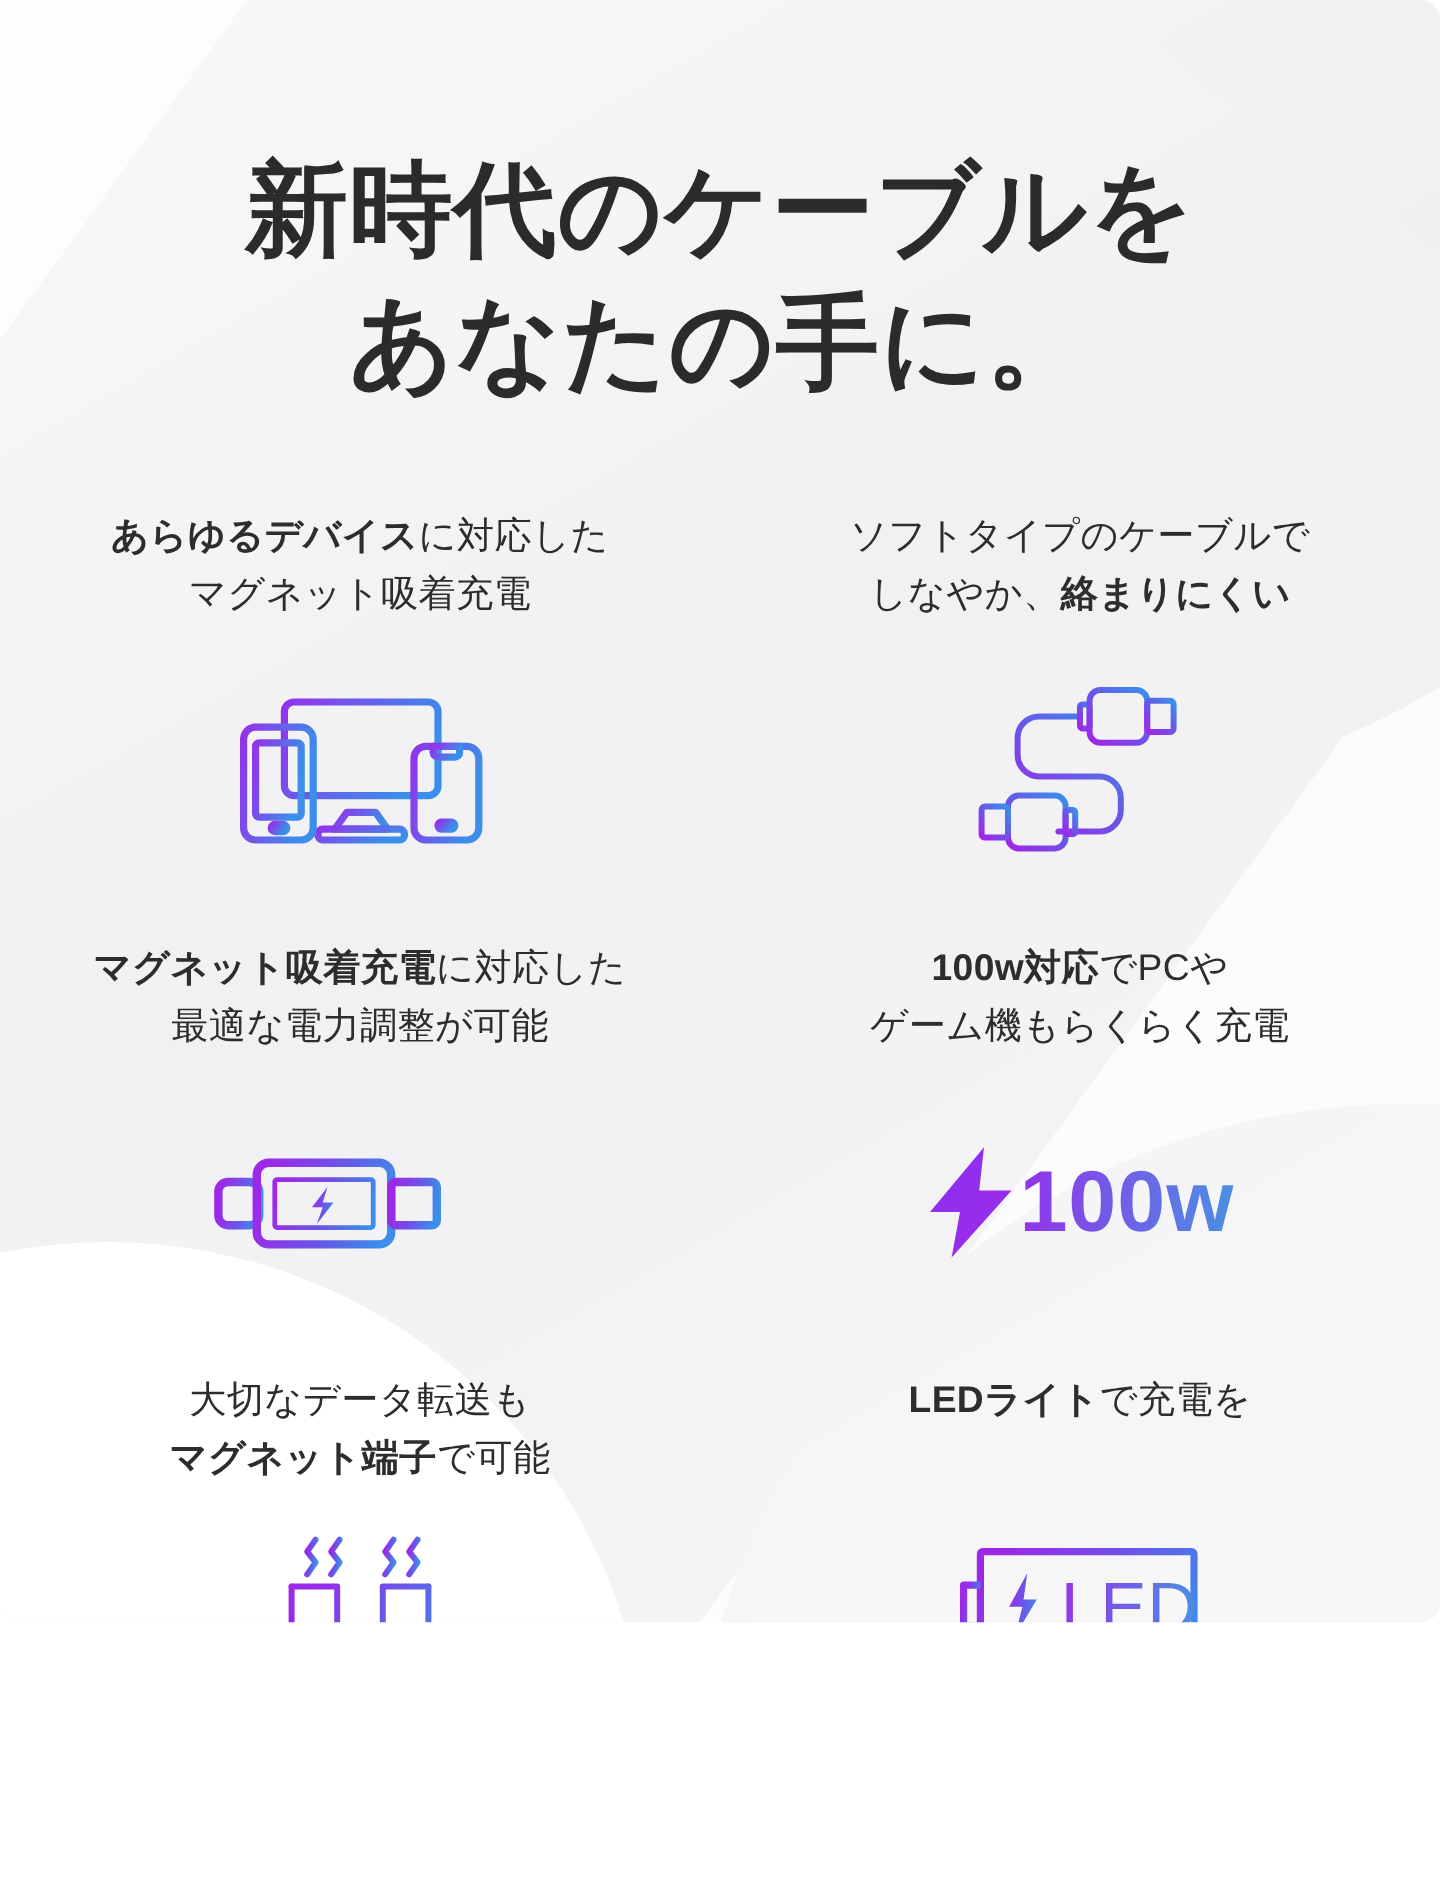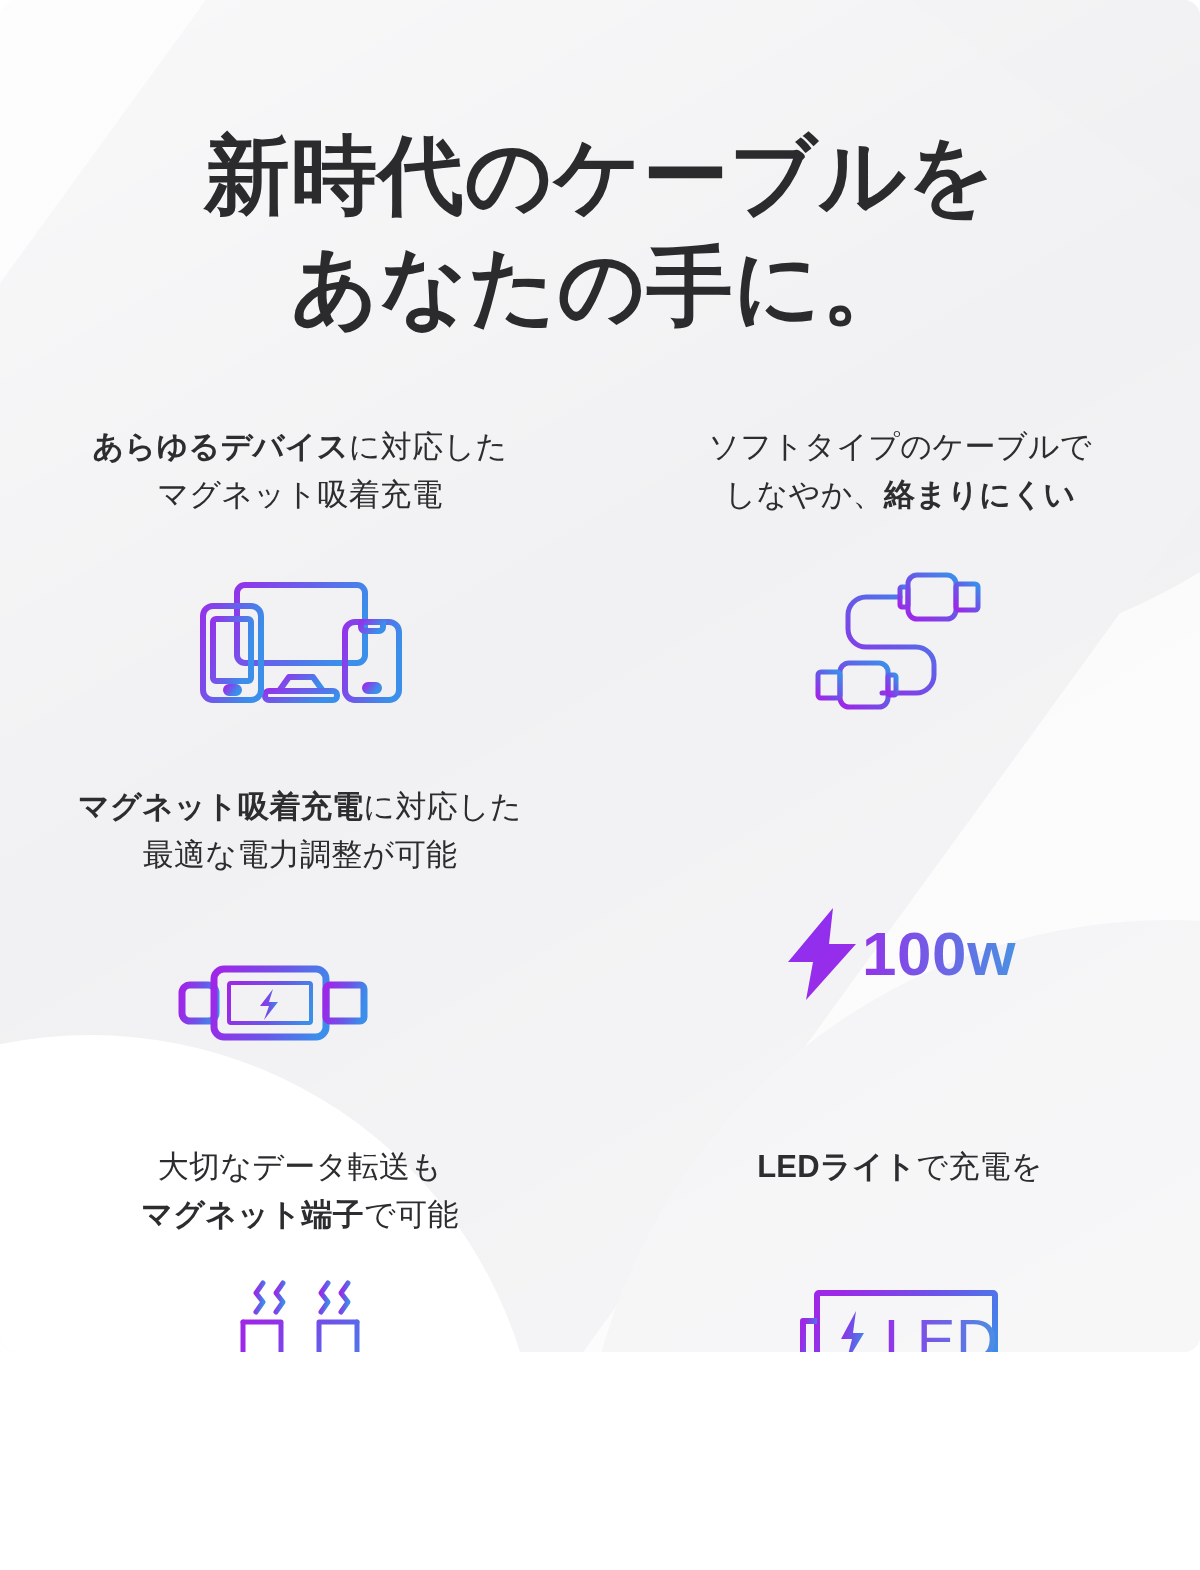--- a/index.html
+++ b/index.html
@@ -121,21 +121,21 @@
     width: 100%;
   }
 
   
   .glyph-row {
     display: flex;
     align-items: center;
     justify-content: center;
   }
   .glyph-text {
-    font-size: 62px;
+    font-size: 72px;
     font-weight: 700;
     letter-spacing: 0.01em;
     background: linear-gradient(90deg, #9333ea 0%, #4a90e2 100%);
     -webkit-background-clip: text;
     background-clip: text;
     color: transparent;
     line-height: 1;
   }
   .glyph-text.led-text {
     font-size: 58px;
@@ -252,20 +252,24 @@
 
               <path d="M186 33 H240" stroke-width="7"></path>
               <path d="M186 51 H240" stroke-width="7"></path>
             </g>
             <path d="M95 28 l-13 17 h9 l-5 14 14 -18 h-9 z" fill="url(#gcon)"></path>
           </svg>
         </div>
       </div>
 
       <div class="cell">
+        <div class="cell-caption">
+          <span class="cline"><b>100w対応</b><span>でPCや</span></span>
+          <span class="cline">ゲーム機もらくらく充電</span>
+        </div>
         <div class="cell-icon">
           <div class="glyph-row">
             <svg width="78" height="96" viewBox="0 0 78 96">
               <defs>
                 <linearGradient id="gbolt" x1="0.2" y1="0" x2="0.85" y2="1">
                   <stop offset="0%" stop-color="#8e2ff0"></stop>
                   <stop offset="100%" stop-color="#9b2ce8"></stop>
                 </linearGradient>
               </defs>
               <path d="M49 2 L4 56 h25 L22 94 L72 38 H45 z" fill="url(#gbolt)"></path>

